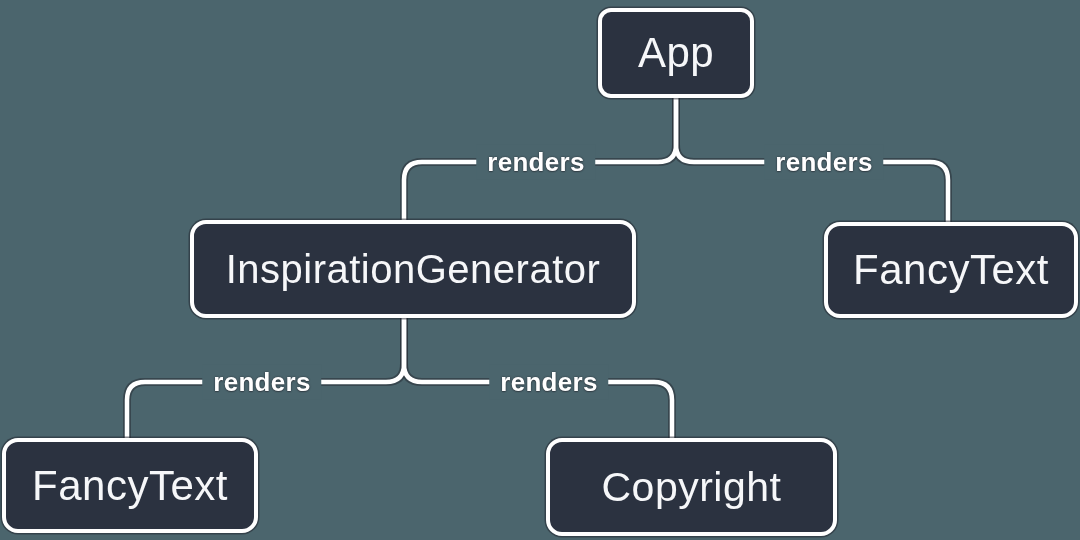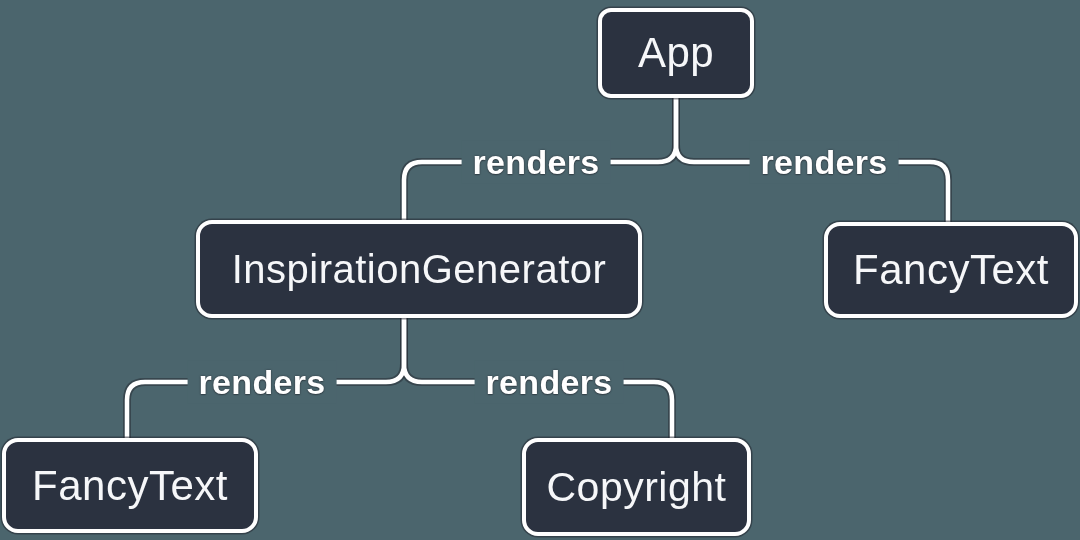--- a/index.html
+++ b/index.html
@@ -39,31 +39,31 @@
     display: flex; align-items: center; justify-content: center;
     background: var(--node-fill);
     border: 4px solid var(--line);
     border-radius: 16px;
     box-shadow: 0 0 0 1.5px rgba(35,39,47,0.55);
     color: var(--node-text);
     font-weight: 500;
     letter-spacing: 0.5px;
   }
   .node-app        { left: 598px; top:   8px; width: 156px; height: 90px; font-size: 42px; border-radius: 13px; }
-  .node-ig         { left: 196px; top: 220px; width: 446px; height: 98px; font-size: 40px; }
+  .node-ig         { left: 190px; top: 220px; width: 446px; height: 98px; font-size: 40px; }
   .node-fancy-r    { left: 824px; top: 222px; width: 254px; height: 96px; font-size: 42px; }
   .node-fancy-l    { left:   2px; top: 438px; width: 256px; height: 95px; font-size: 42px; }
-  .node-copyright  { left: 522px; top: 438px; width: 229px; height: 98px; font-size: 41px; }
+  .node-copyright  { left: 546px; top: 438px; width: 291px; height: 98px; font-size: 41px; }
   .edge-label {
     position: absolute;
     transform: translate(-50%, -50%);
     background: var(--bg);
     padding: 2px 11px;
     color: #ffffff;
-    font-size: 34px;
+    font-size: 26px;
     font-weight: 700;
     letter-spacing: 0.3px;
     text-shadow: 0 0 2px rgba(35,39,47,0.85), 0 1px 1px rgba(35,39,47,0.45);
     white-space: nowrap;
   }
   .edge-label-1 { left: 536px; top: 162px; }
   .edge-label-2 { left: 824px; top: 162px; }
   .edge-label-3 { left: 262px; top: 382px; }
   .edge-label-4 { left: 549px; top: 382px; }
 </style>

